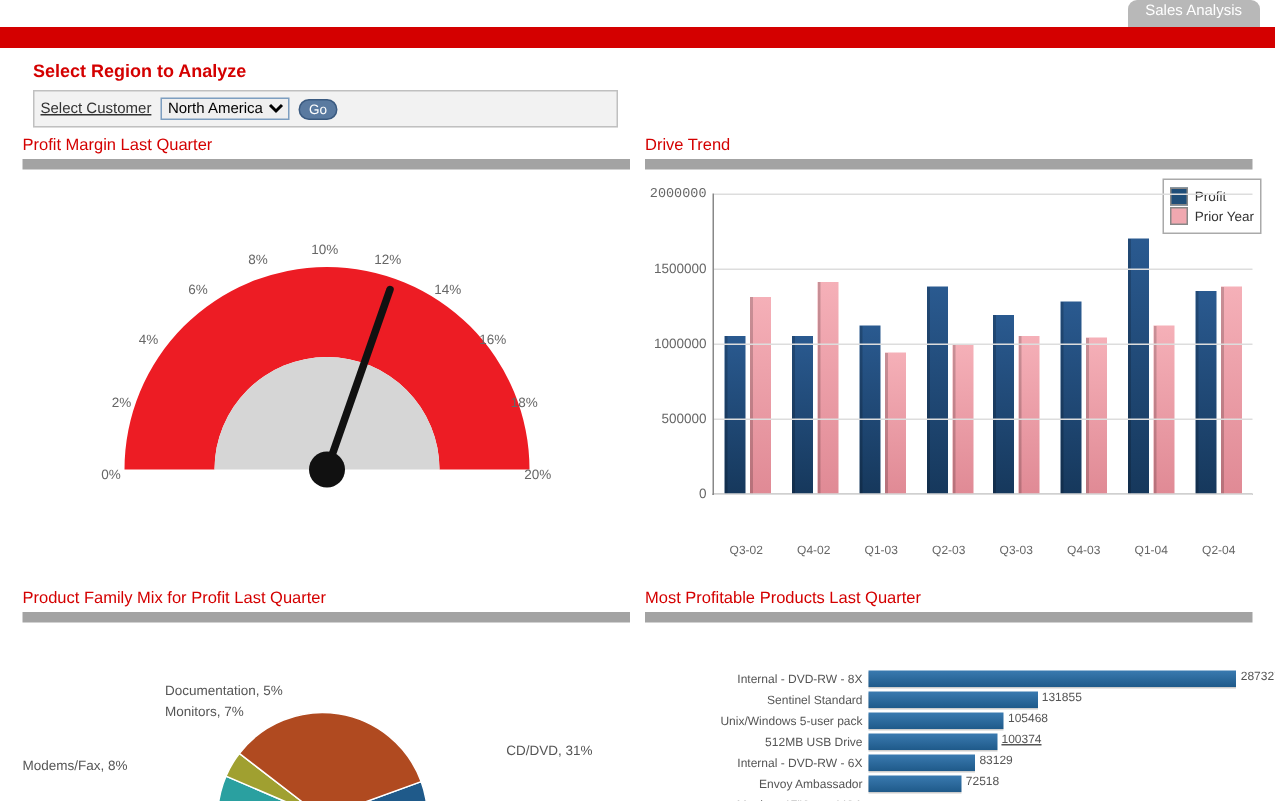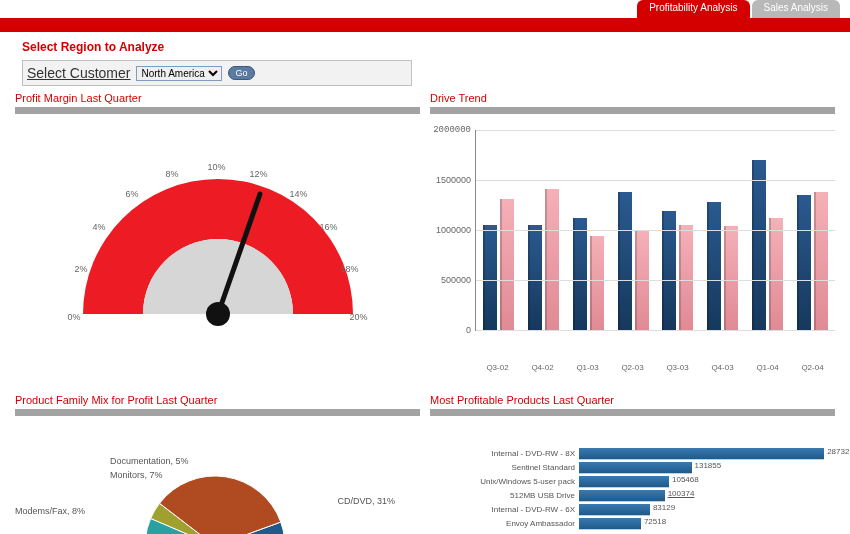--- a/index.html
+++ b/index.html
@@ -3,21 +3,21 @@
 <meta charset="utf-8">
 <style>
 body{margin:0;font-family:Verdana,Arial,sans-serif;font-size:11px;color:#333;background:#fff}
 .tabbar{height:18px;background:#fff;display:flex;justify-content:flex-end;padding-right:10px}
 .tab{padding:2px 12px;font-size:10px;border-radius:6px 6px 0 0;margin-left:2px;cursor:pointer}
 .tab.active{background:#d40000;color:#fff}
 .tab.inactive{background:#b8b8b8;color:#fff}
 .redbar{height:14px;background:#d40000}
 .section-title{color:#d40000;font-weight:bold;font-size:12px;padding:8px 0 4px 22px}
 .filter-panel{margin:2px 0 0 22px;border:1px solid #c0c0c0;background:#f2f2f2;padding:4px;width:380px;display:flex;align-items:center;gap:6px}
-.filter-panel .lbl{text-decoration:underline;color:#333;font-size:14px}
+.filter-panel .lbl{text-decoration:underline;color:#333;font-size:10px}
 .filter-panel select{font-size:10px;border:1px solid #7d9ec0}
 .go-btn{background:#5a7aa0;color:#fff;border:1px solid #3a5a80;border-radius:8px;font-size:9px;padding:1px 6px;cursor:pointer}
 .grid{display:grid;grid-template-columns:1fr 1fr;gap:10px;padding:0 15px}
 .panel{padding:6px 0}
 .panel-title{color:#d40000;font-weight:normal;font-size:11px;border-bottom:7px solid #a3a3a3;padding-bottom:3px;margin-bottom:6px}
 
 .gauge-wrap{position:relative;width:320px;height:200px;margin:30px auto 0}
 .gauge-wrap svg{display:block}
 .gauge-tick{position:absolute;font-size:9px;color:#666;white-space:nowrap}
 
@@ -45,21 +45,20 @@
 .hbar-row{display:flex;align-items:center;height:14px}
 .hbar-lbl{width:145px;text-align:right;font-size:8px;color:#555;padding-right:4px}
 .hbar-bar-wrap{flex:1;position:relative}
 .hbar-bar{height:11px;background:linear-gradient(#3a7ab0,#1f5a8a);box-shadow:0 1px 0 rgba(0,0,0,.2)}
 .hbar-val{position:absolute;font-size:8px;color:#555;top:-1px}
 </style>
 </head>
 <body>
 
 <div class="tabbar">
-  <div class="tab active">Profitability Analysis</div>
   <div class="tab inactive">Sales Analysis</div>
 </div>
 <div class="redbar"></div>
 
 <div class="section-title">Select Region to Analyze</div>
 <div class="filter-panel">
   <span class="lbl">Select Customer</span>
   <select><option>North America</option></select>
   <button class="go-btn">Go</button>
 </div>
@@ -85,20 +84,30 @@
       <span class="gauge-tick" style="left:232px;top:45px">14%</span>
       <span class="gauge-tick" style="left:262px;top:78px">16%</span>
       <span class="gauge-tick" style="left:283px;top:120px">18%</span>
       <span class="gauge-tick" style="left:292px;top:168px">20%</span>
     </div>
   </div>
 
   <div class="panel">
     <div class="panel-title">Drive Trend</div>
     <div class="barchart">
+      <div class="legend">
+        <div>
+            <span class="swatch" style="background:#1f4e79"></span>
+            <span>Profit</span>
+          </div>
+        <div>
+            <span class="swatch" style="background:#f0a8b0"></span>
+            <span>Prior Year</span>
+          </div>
+      </div>
       <div class="baraxis" id="baraxis">
           <span style="top: 200px;">0</span>
           <span style="top: 150px;">500000</span>
           <span style="top: 100px;">1000000</span>
           <span style="top: 50px;">1500000</span>
           <span style="top: 0px; font-family: Liberation Mono, monospace;">2000000</span>
         </div>
       <div class="barplot" id="barplot">
         <div class="bargroups" id="bargroups">
             <div class="bargroup">

